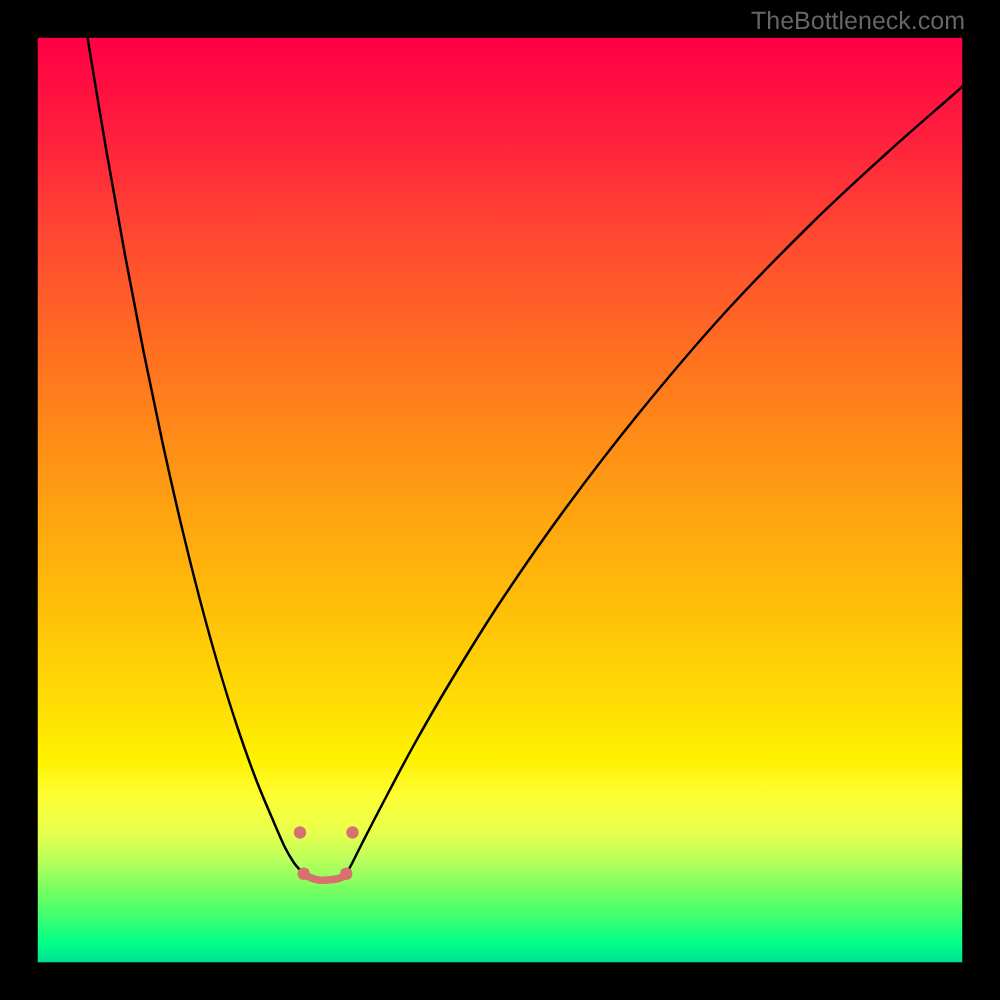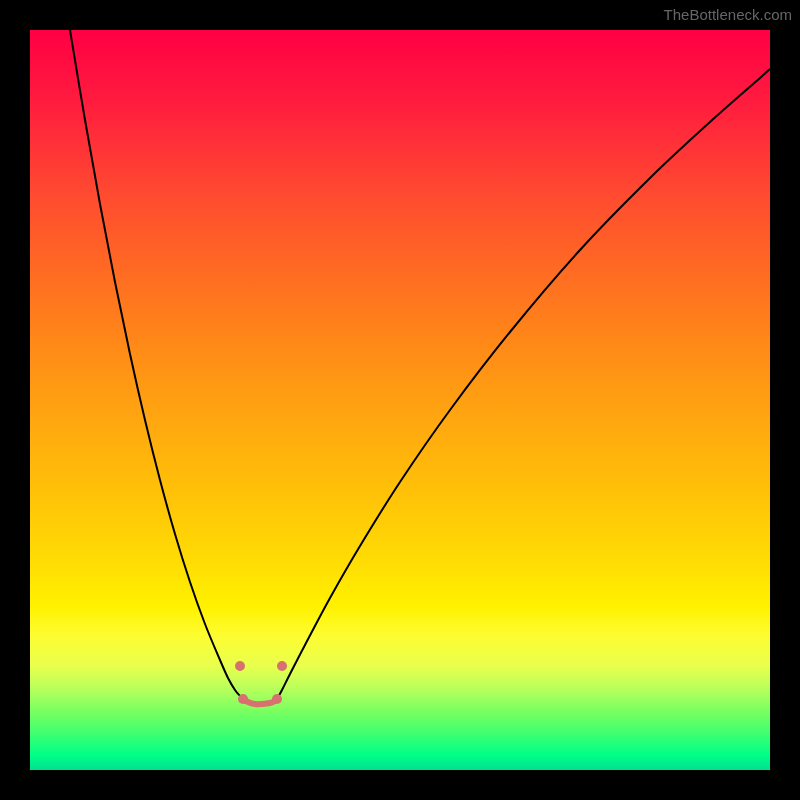--- a/index.html
+++ b/index.html
@@ -12,23 +12,23 @@
     }
     .container {
       position: relative;
       width: 800px;
       height: 800px;
       background: #000;
     }
     .watermark {
       position: absolute;
       top: 6px;
-      right: 8px;
+      right: 28px;
       color: #666;
-      font-size: 15px;
+      font-size: 20px;
       font-weight: 500;
       z-index: 10;
     }
     .plot-area {
       position: absolute;
       top: 30px;
       left: 30px;
       width: 740px;
       height: 740px;
       overflow: hidden;

